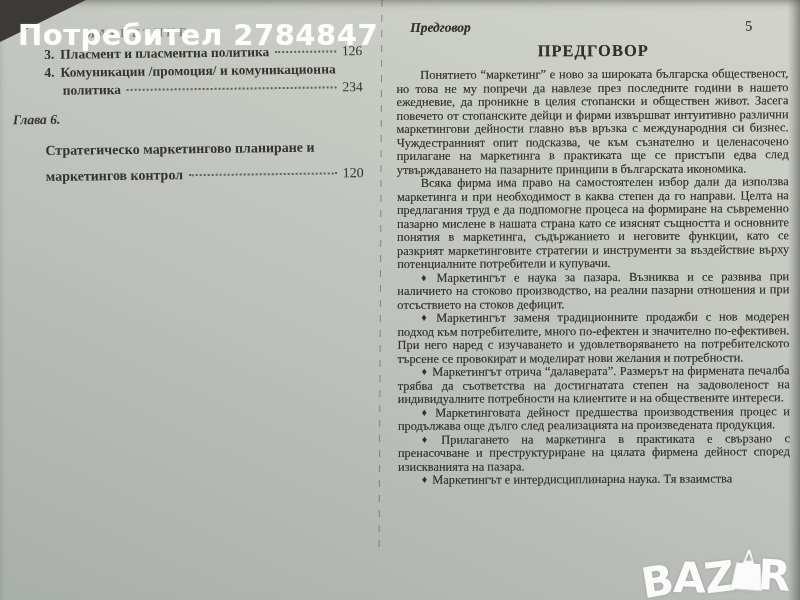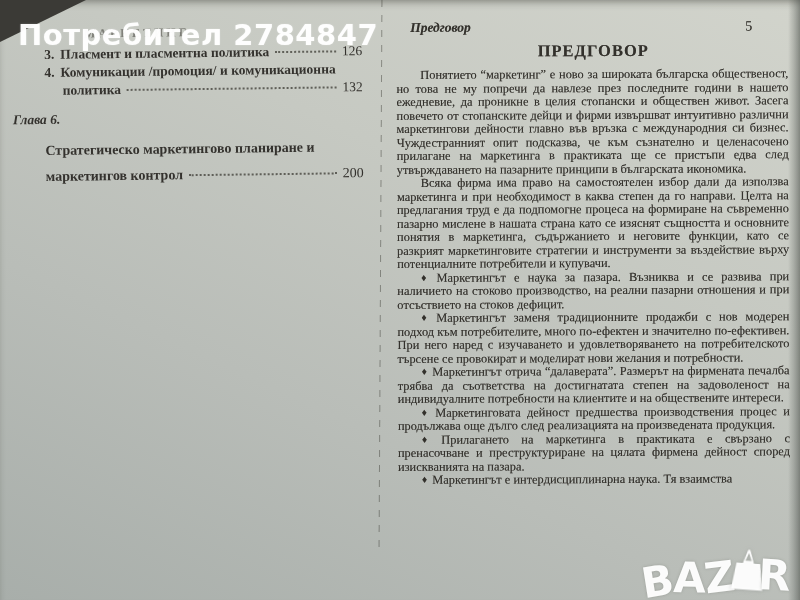--- a/index.html
+++ b/index.html
@@ -119,33 +119,33 @@
         <span class="leader"></span>
         <span class="toc-page">126</span>
       </div>
       <div class="toc-row">
         <span class="toc-num">4.</span>
         <span class="toc-title">Комуникации /промоция/ и комуникационна</span>
       </div>
       <div class="toc-row toc-wrap">
         <span class="toc-title">политика</span>
         <span class="leader"></span>
-        <span class="toc-page">132</span>
+        <span class="toc-page">234</span>
       </div>
     </div>
 
     <div class="chapter-block">
       <div class="chapter-label">Глава 6.</div>
       <div class="chapter-line">
         <span>Стратегическо маркетингово планиране и</span>
       </div>
       <div class="chapter-line">
         <span>маркетингов контрол</span>
         <span class="leader"></span>
-        <span class="toc-page">200</span>
+        <span class="toc-page">120</span>
       </div>
     </div>
   </div>
 
   <div class="gutter-line"></div>
 
   <div class="right-page">
     <div class="rp-header">
       <span class="running-header">Предговор</span>
       <span class="page-number">5</span>

